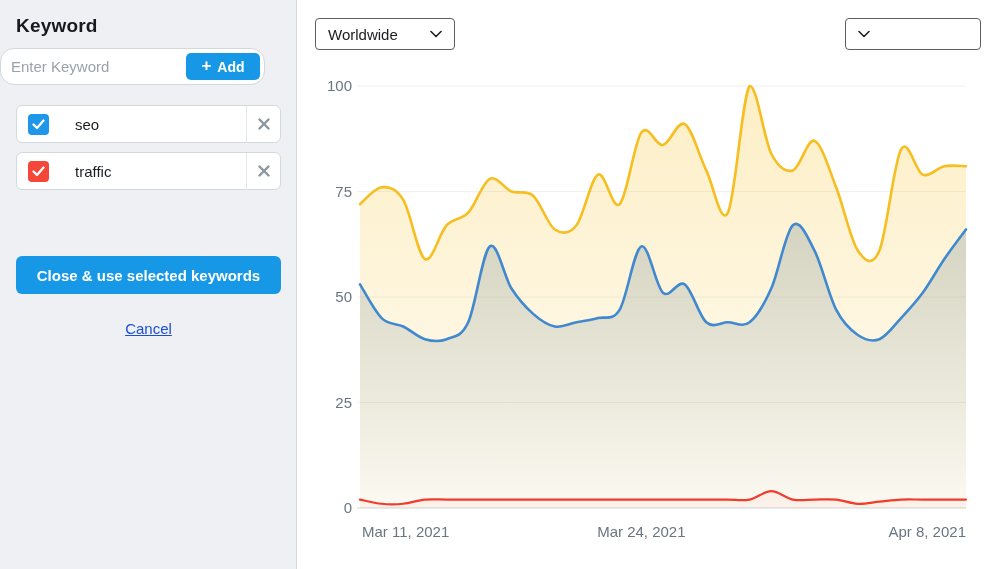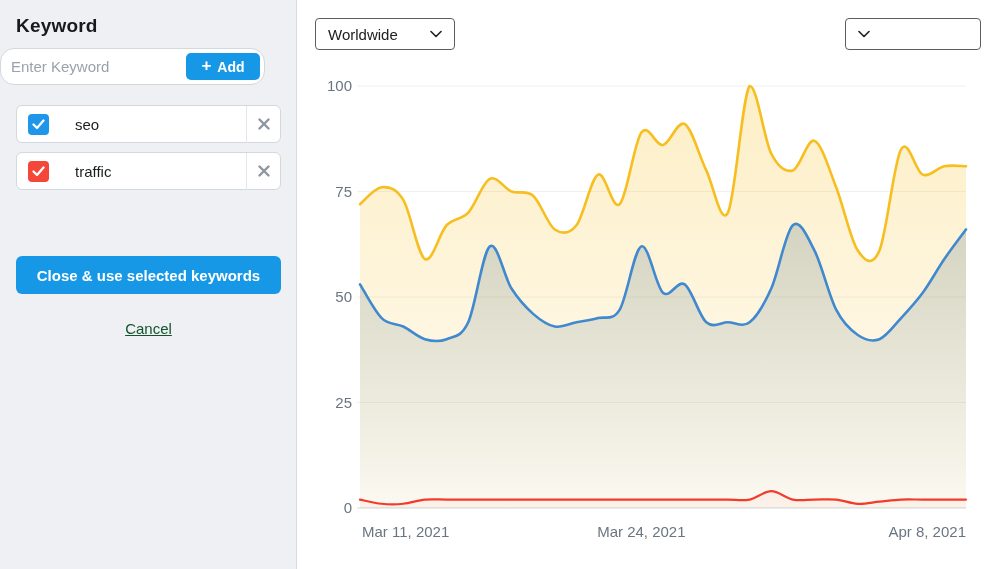--- a/index.html
+++ b/index.html
@@ -30,21 +30,21 @@
              display:flex; align-items:center; justify-content:center; cursor:pointer; }
   .chip-label { margin-left:26px; font-size:15px; color:#1b1e21; flex:1 1 auto; }
   .chip-divider { width:1px; height:37px; background:#e4e7ea; flex:0 0 auto; }
   .chip-remove { width:33px; height:36px; border:none; background:transparent; cursor:pointer;
                  display:flex; align-items:center; justify-content:center; }
 
   .close-btn { position:absolute; left:16px; top:256px; width:265px; height:38px; border:none;
                border-radius:6px; background:#1798e6; color:#fff; font-size:15px; font-weight:700;
                cursor:pointer; font-family:"Liberation Sans", sans-serif; }
   .cancel-link { position:absolute; left:0; top:320px; width:297px; text-align:center;
-                 font-size:15px; color:#14532d; text-decoration:underline; cursor:pointer; }
+                 font-size:15px; color:#1d4ed8; text-decoration:underline; cursor:pointer; }
 
   
   .main { position:absolute; left:297px; top:0; width:703px; height:569px; background:#fff; }
   .select { position:absolute; top:18px; height:32px; background:#fff; border:1px solid #5a5e63;
             border-radius:4px; display:flex; align-items:center; padding:0 12px; gap:22px;
             font-size:15px; color:#202124; cursor:pointer; justify-content:space-between; }
   .select-region { left:18px; width:140px; }
   .select-range  { right:19px; width:136px; }
   .chart-svg { position:absolute; left:0; top:0; }
 </style>

